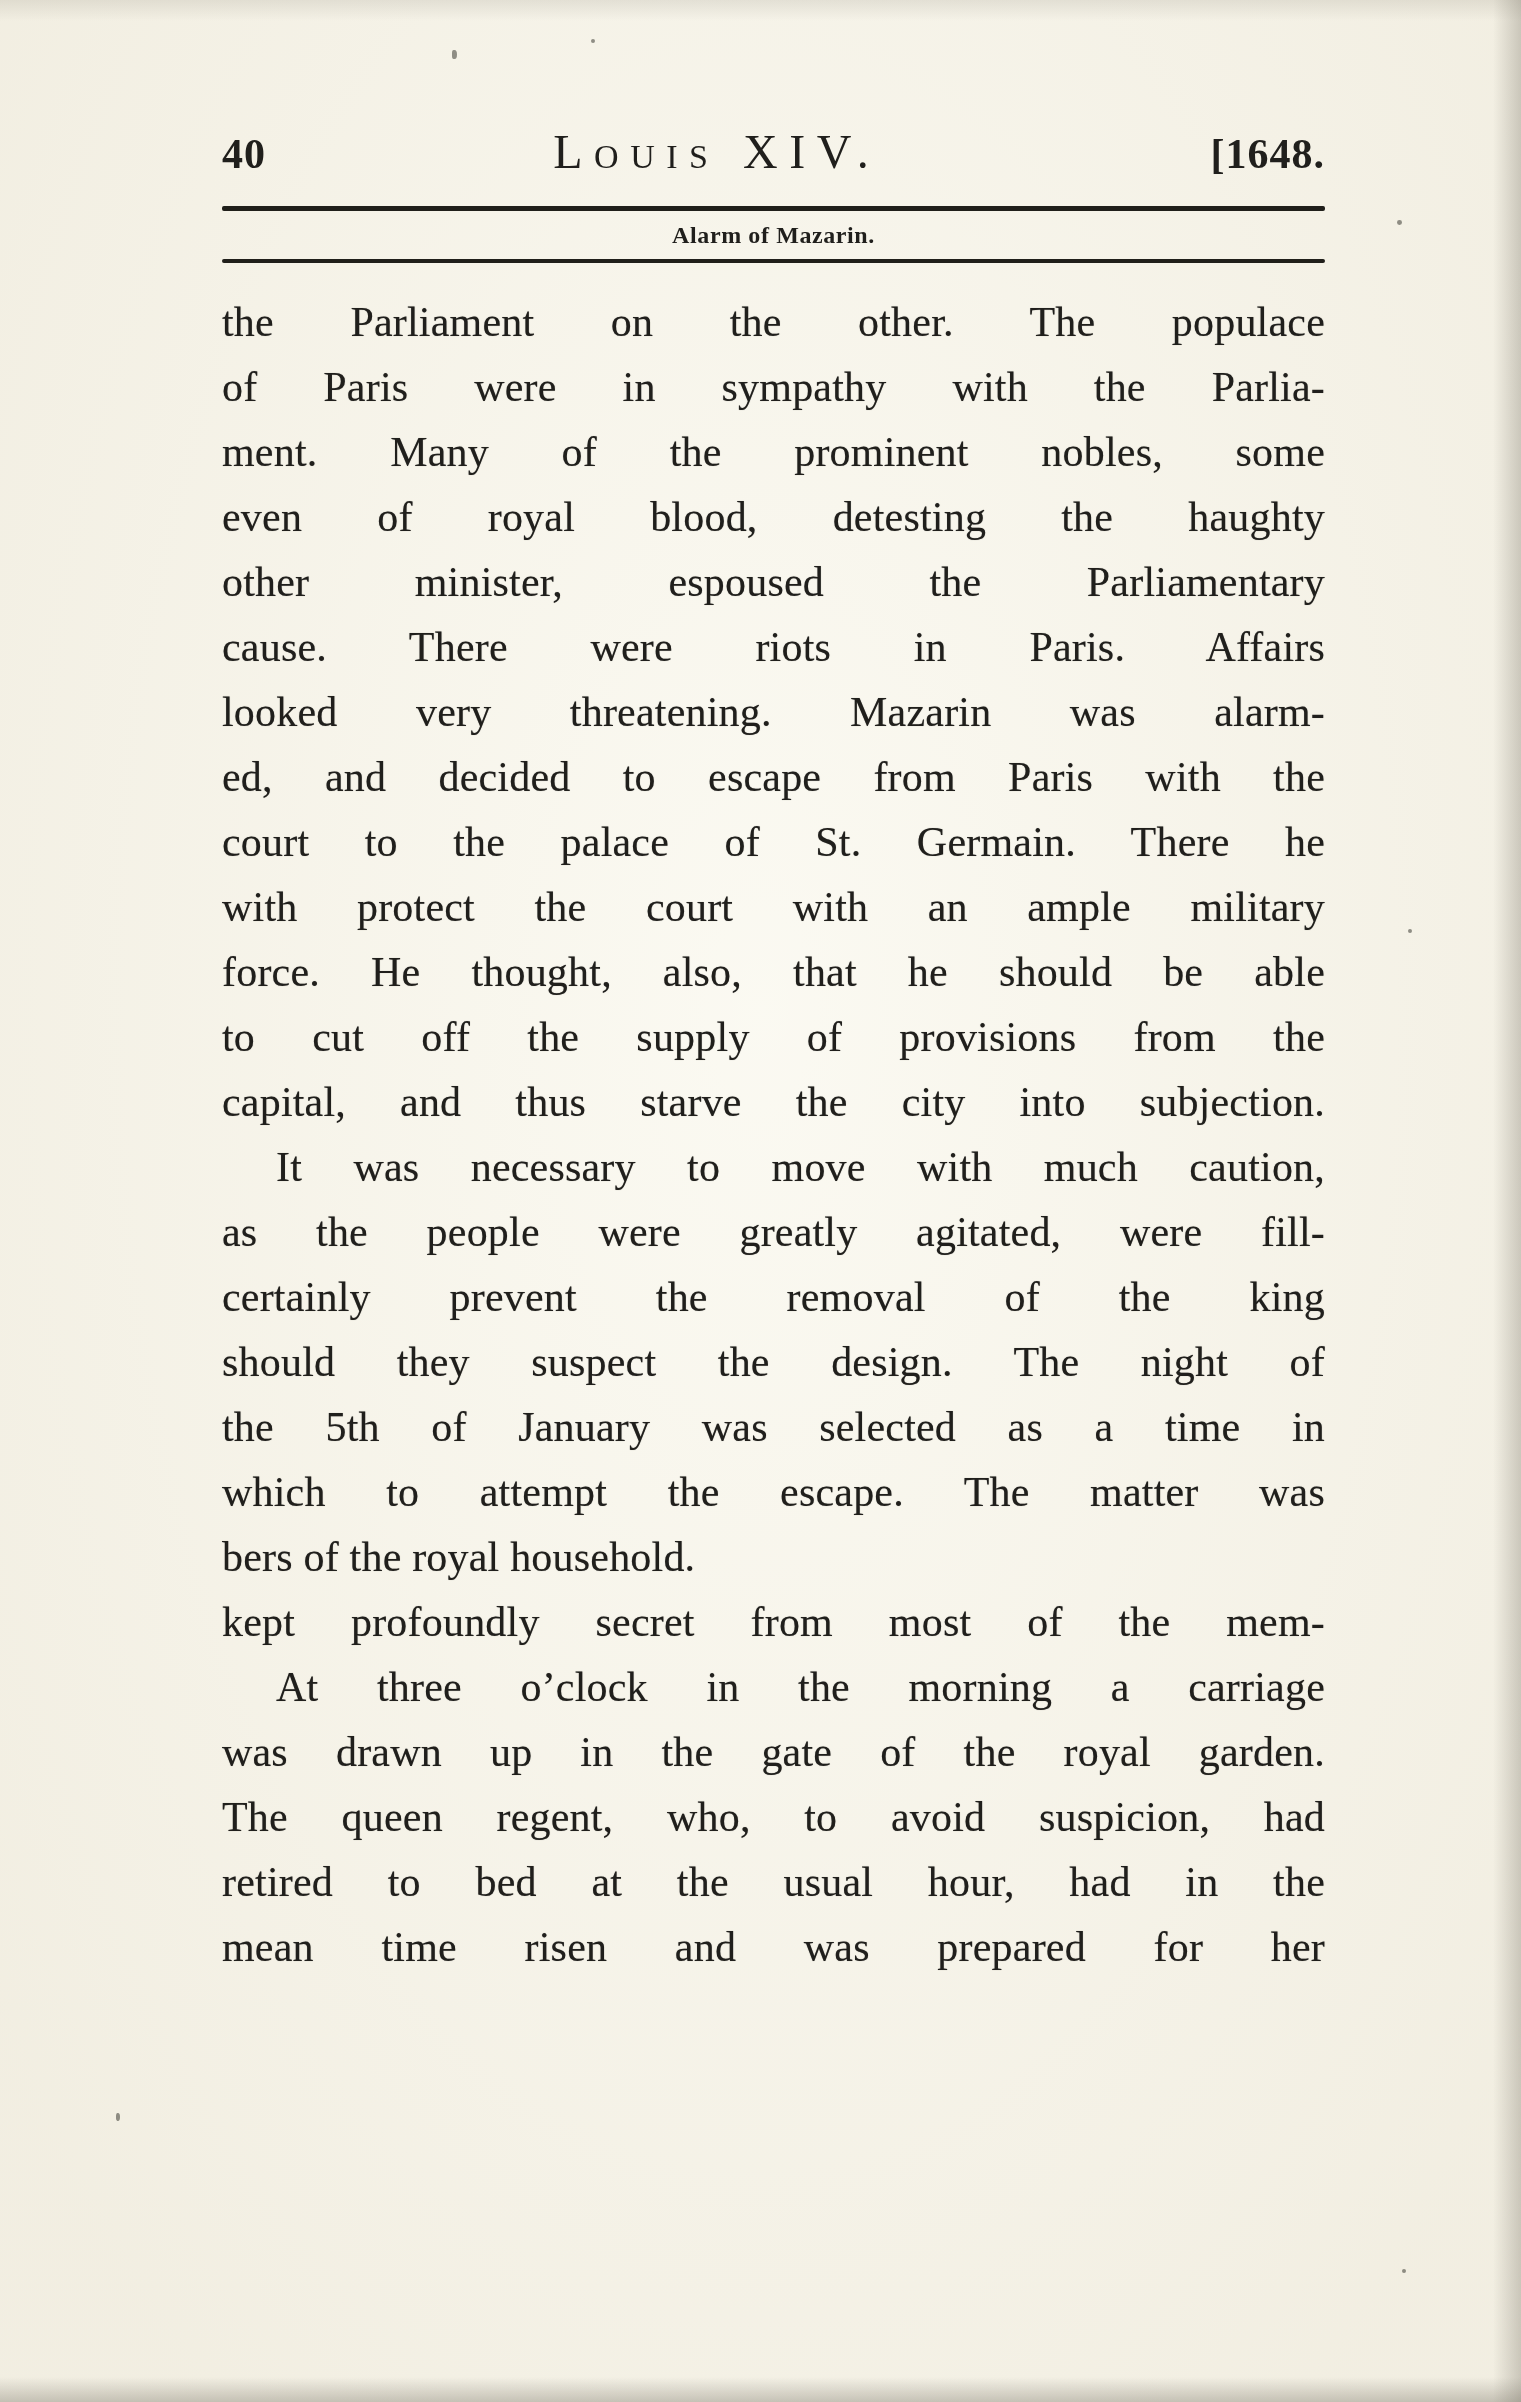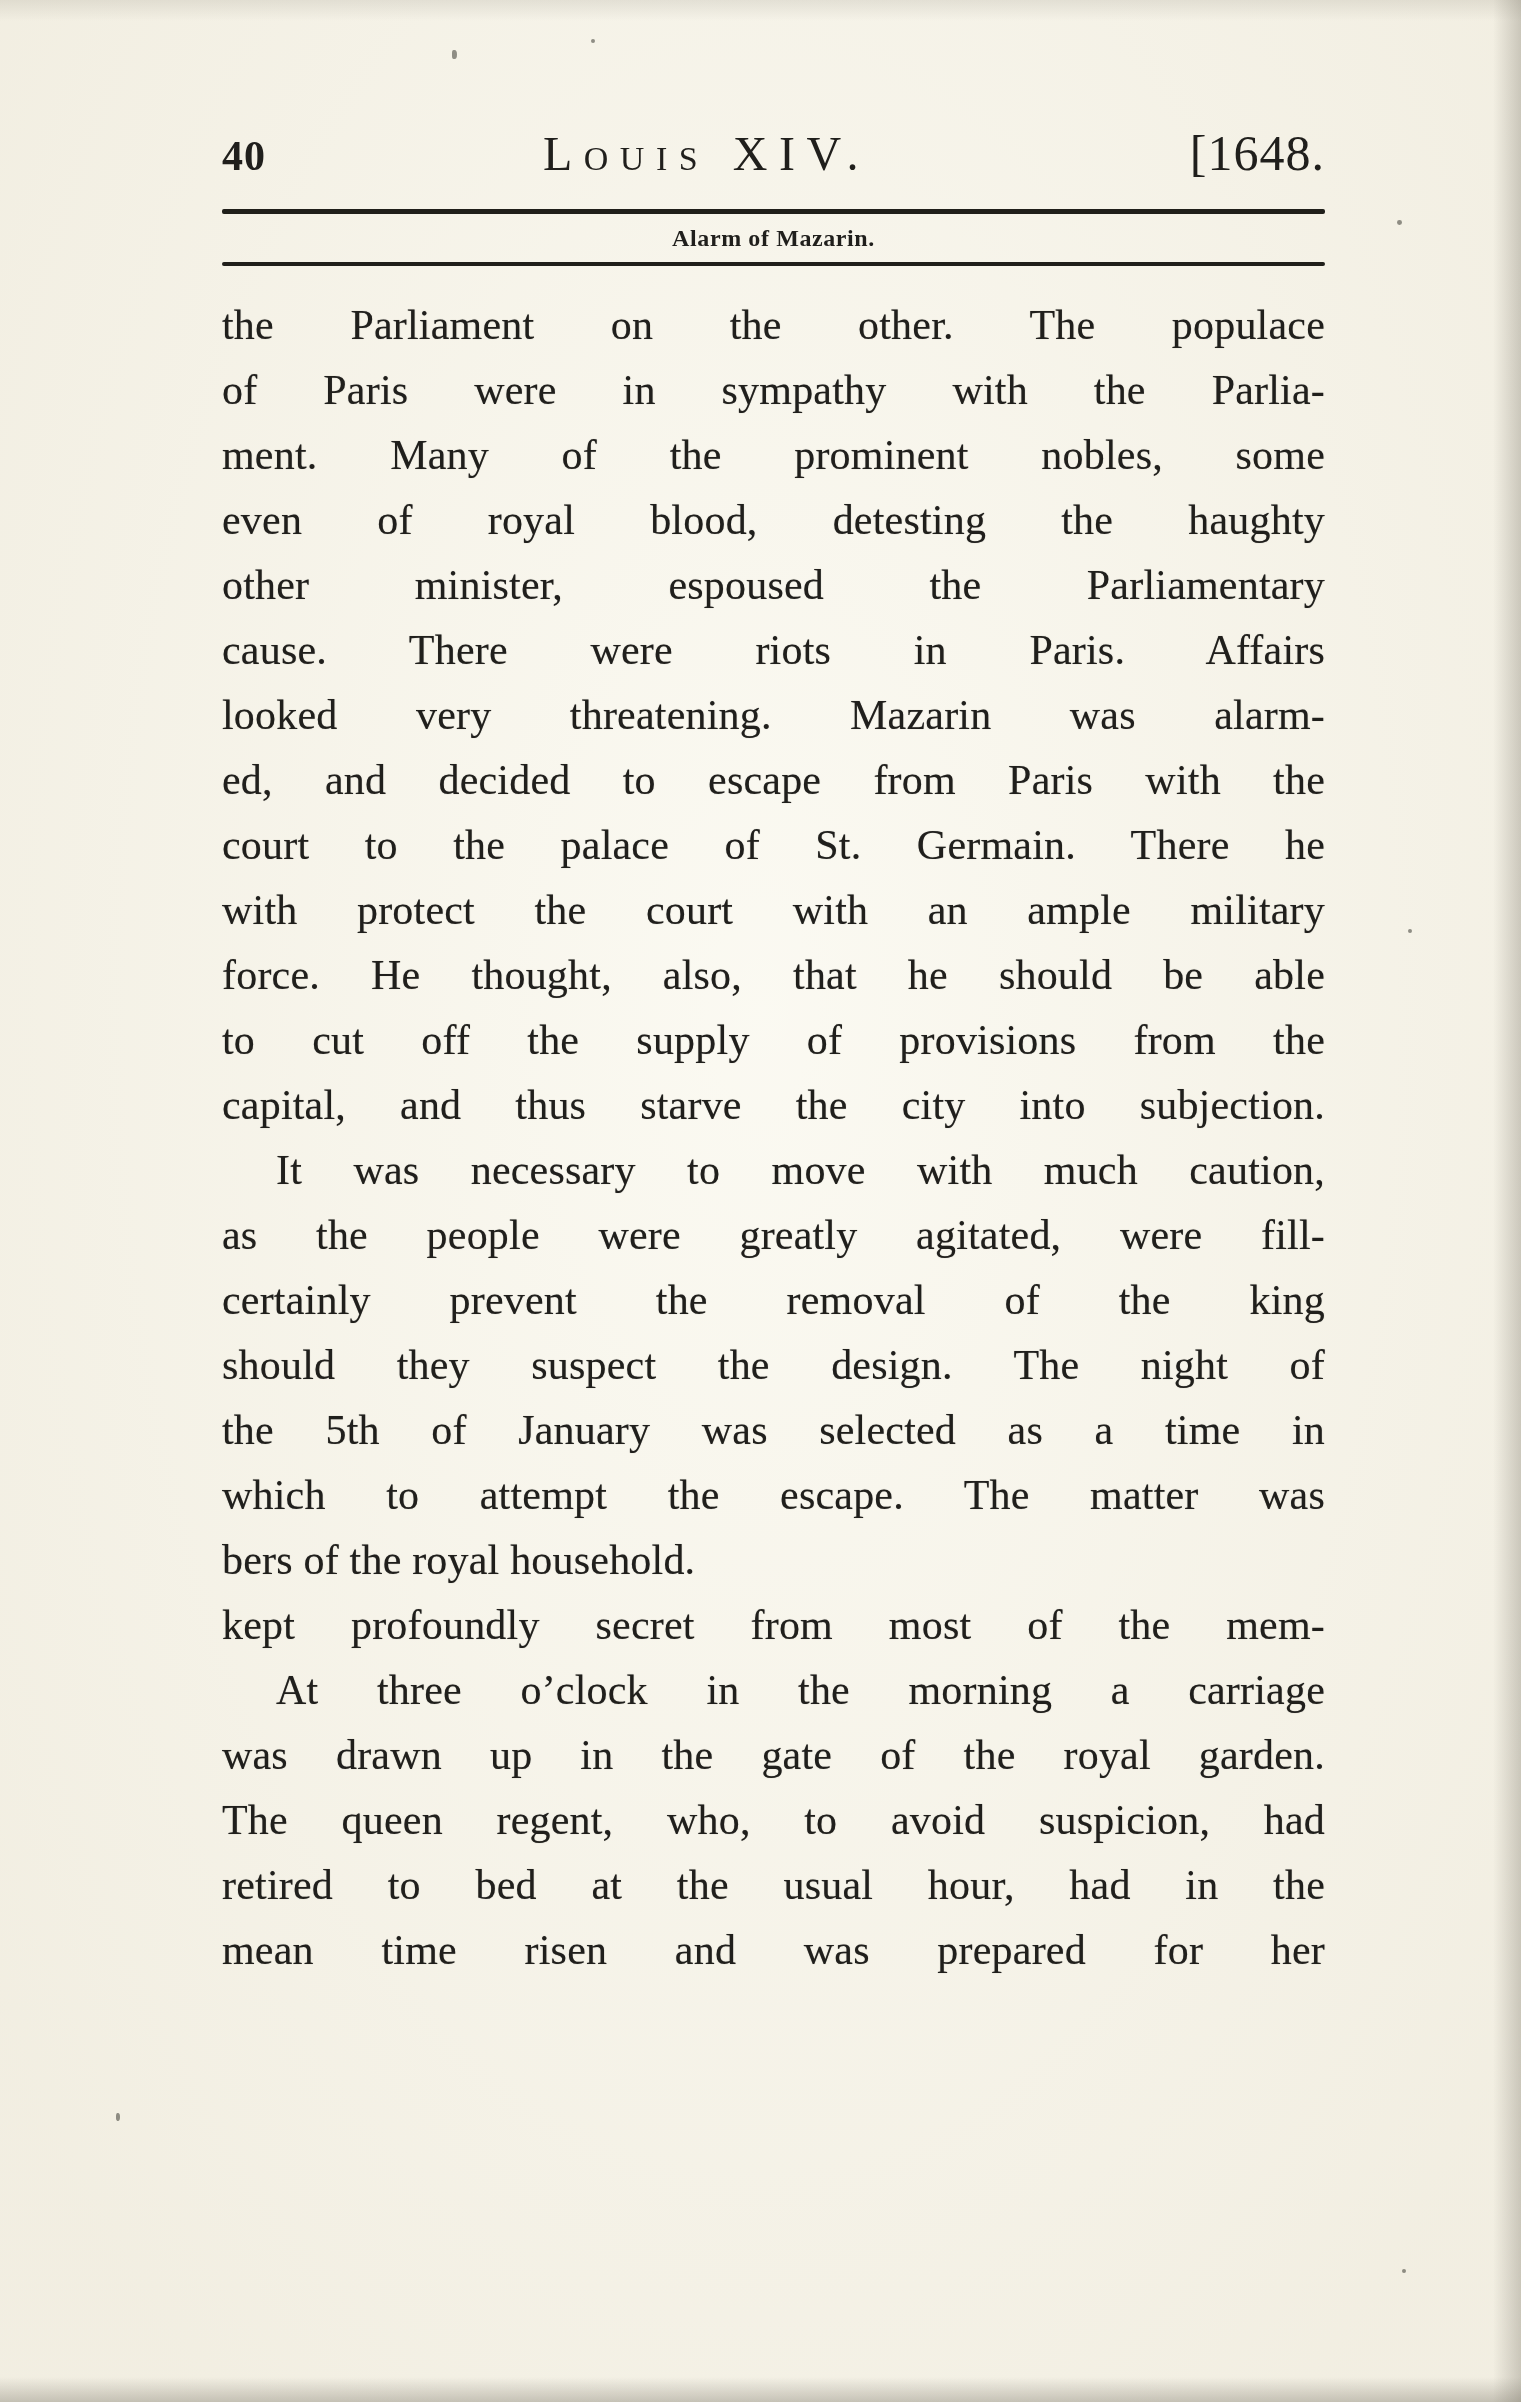--- a/index.html
+++ b/index.html
@@ -39,22 +39,22 @@
     letter-spacing: 1px;
   }
   .running-title {
     font-size: 48px;
     font-variant: small-caps;
     letter-spacing: 0.24em;
     transform: translateX(-39px);
     margin-left: 35px;
   }
   .year {
-    font-size: 50px;
-    font-weight: normal;
+    font-size: 42px;
+    font-weight: bold;
     letter-spacing: 1px;
   }
   .rule {
     background: #201f1a;
     border-radius: 1.9px;
   }
   .rule-top { height: 4.8px; }
   .rule-bottom { height: 3.9px; }
   .section-title {
     text-align: center;

